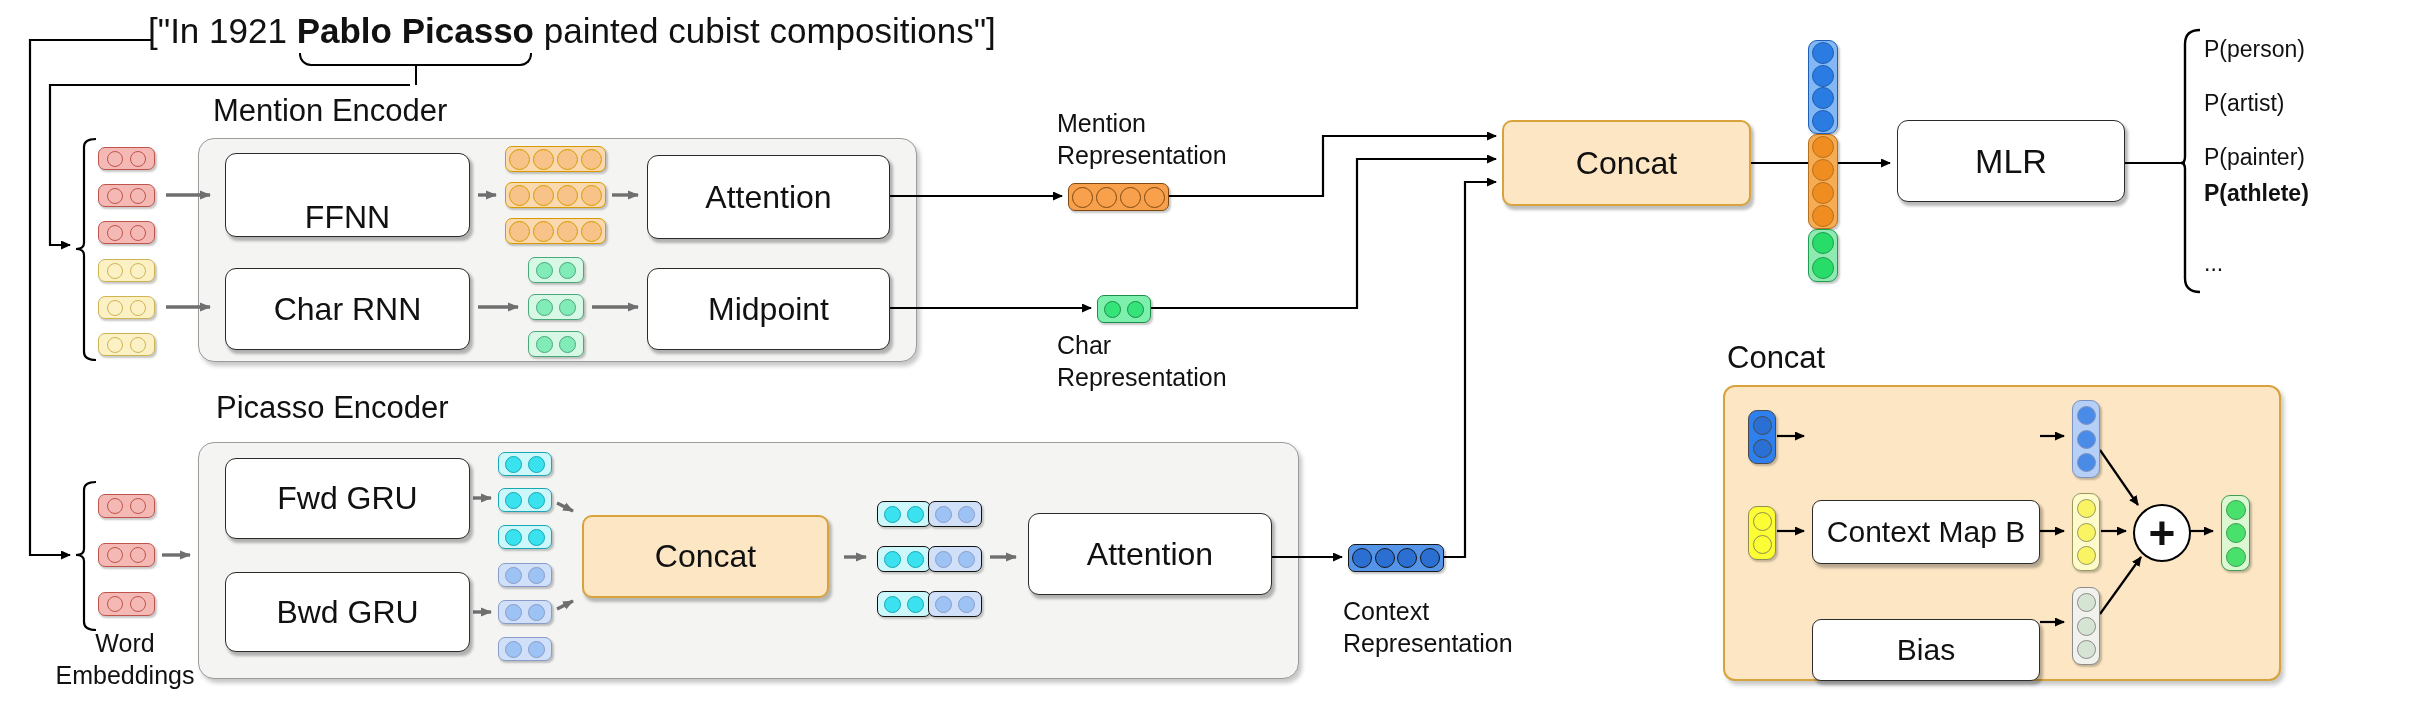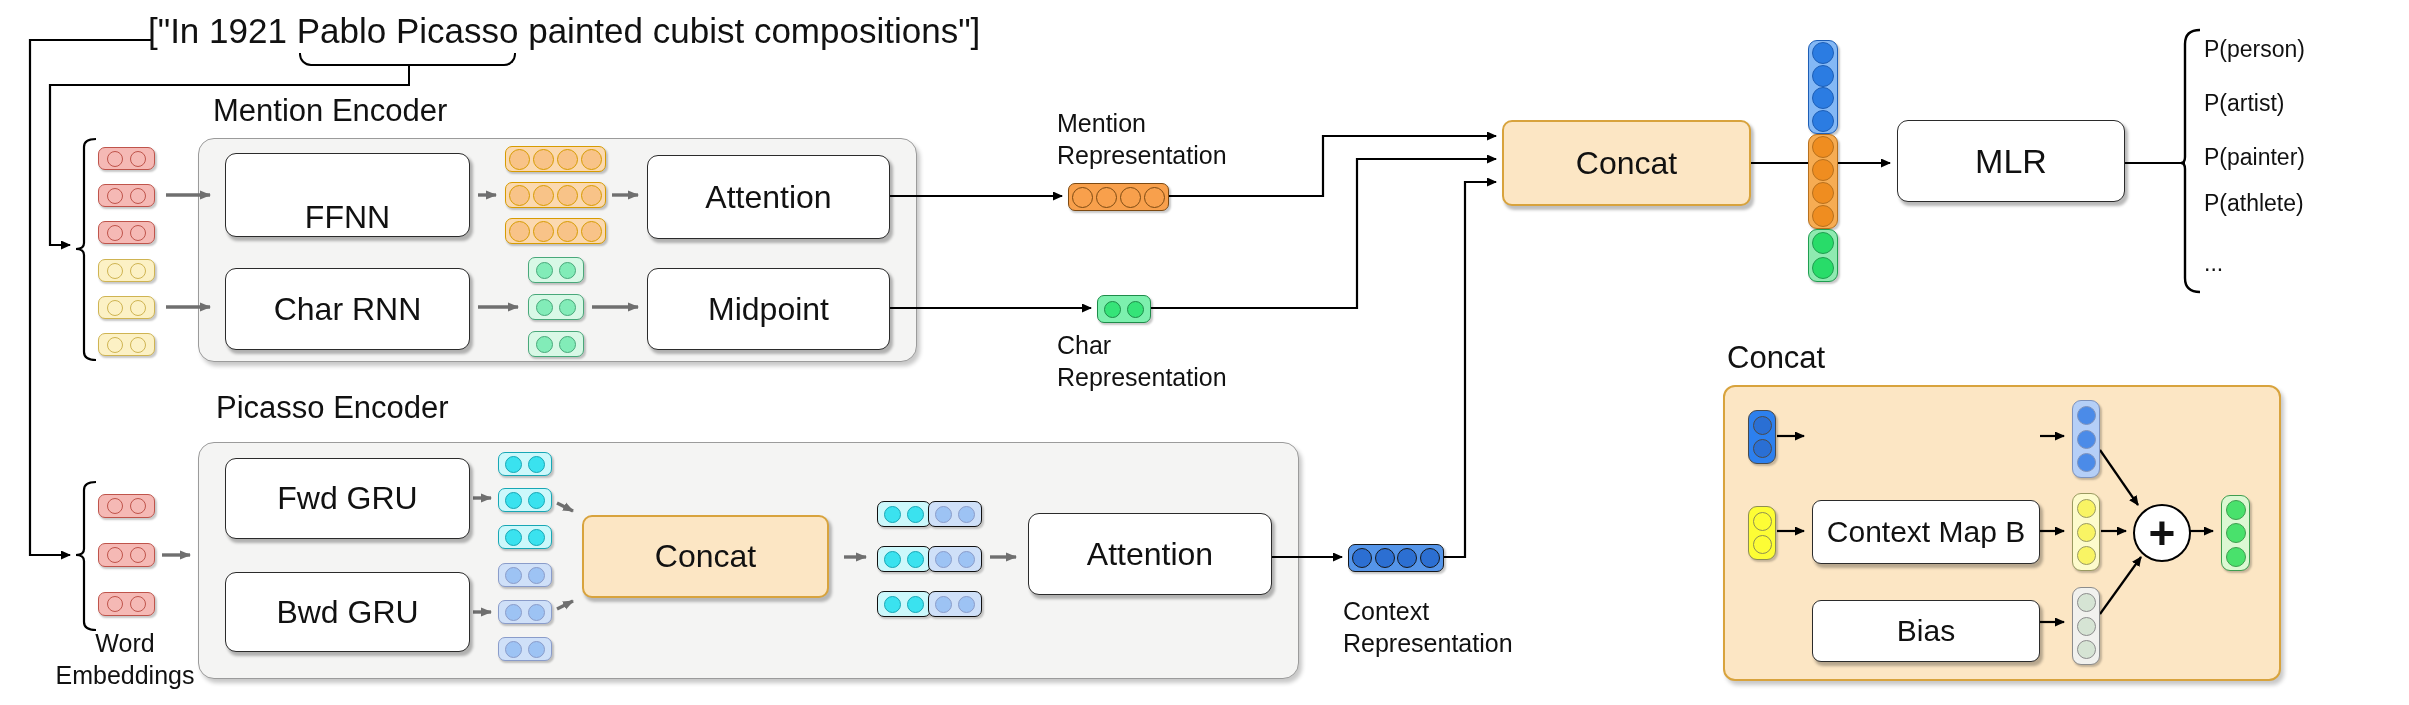--- a/index.html
+++ b/index.html
@@ -47,21 +47,21 @@
   .p-sorange{background:var(--stackOrangeFill);border-color:var(--stackOrangeBorder);} .p-sorange .circ{background:var(--stackOrangeCircle);border-color:var(--stackOrangeBorder);}
   .p-sgreen{background:var(--stackGreenFill);border-color:var(--stackGreenBorder);} .p-sgreen .circ{background:var(--stackGreenCircle);border-color:var(--stackGreenBorder);}
   .p-dblue{background:var(--dBlueFill);border-color:var(--dBlueBorder);} .p-dblue .circ{background:var(--dBlueCircle);border-color:var(--dBlueBorder);}
   .p-dyel{background:var(--dYellowFill);border-color:var(--dYellowBorder);} .p-dyel .circ{background:var(--dYellowFill);border-color:var(--dYellowBorder);}
   .p-dlblue{background:var(--dLightBlueFill);border-color:var(--dLightBlueBorder);} .p-dlblue .circ{background:var(--dLightBlueCircle);border-color:var(--dLightBlueBorder);}
   .p-dlyel{background:var(--dLightYellowFill);border-color:var(--dLightYellowBorder);} .p-dlyel .circ{background:var(--dLightYellowCircle);border-color:var(--dLightYellowBorder);}
   .p-dgray{background:var(--dGrayFill);border-color:var(--dGrayBorder);} .p-dgray .circ{background:var(--dGrayCircle);border-color:var(--dGrayBorder);}
   .p-dgreen{background:var(--dGreenFill);border-color:var(--dGreenBorder);} .p-dgreen .circ{background:var(--dGreenCircle);border-color:var(--dGreenBorder);}
   
   #sentence{position:absolute;left:148px;top:10px;font-size:35px;line-height:42px;white-space:nowrap;z-index:2;}
-  #sentence .bold-wrap{display:inline-block;position:relative;font-weight:normal;}
+  #sentence .bold-wrap{display:inline-block;position:relative;font-weight:bold;}
   .brace{position:absolute;left:2px;right:2px;top:calc(100% + 1px);height:11px;
          border:2px solid #000;border-top:none;border-radius:0 0 12px 12px;}
   .brace-stem{position:absolute;left:50%;top:100%;width:2px;height:21px;background:#000;}
   .plus-circle{position:absolute;left:2133px;top:504px;width:54px;height:54px;border-radius:50%;
          background:#fff;border:2px solid #000;display:flex;align-items:center;justify-content:center;
          font-size:46px;font-weight:bold;z-index:2;line-height:0;}
 </style>
 </head>
 <body>
 
@@ -329,21 +329,21 @@
       <span class="circ c20"></span>
       <span class="circ c20"></span>
     </div>
   <div class="obox" style="left:1897px;top:120px;width:226px;height:80px;font-size:34px;">
       <span>MLR</span>
     </div>
 
   <div class="plabel" style="left:2204px;top:36px;">P(person)</div>
   <div class="plabel" style="left:2204px;top:90px;">P(artist)</div>
   <div class="plabel" style="left:2204px;top:144px;">P(painter)</div>
-  <div class="plabel" style="left:2204px;top:190px;">P(athlete)</div>
+  <div class="plabel" style="left:2204px;top:180px;font-weight:bold;">P(athlete)</div>
   <div class="plabel" style="left:2204px;top:250px;">...</div>
 
   <div class="vpill p-dblue" style="left:1748px;top:410px;width:26px;height:52px;">
       <span class="circ c17"></span>
       <span class="circ c17"></span>
     </div>
   <div class="vpill p-dlblue" style="left:2072px;top:400px;width:26px;height:76px;">
       <span class="circ c17"></span>
       <span class="circ c17"></span>
       <span class="circ c17"></span>
@@ -355,21 +355,21 @@
     </div>
   <div class="obox" style="left:1812px;top:500px;width:226px;height:62px;font-size:30px;border-radius:9px;">
       <span>Context Map B</span>
     </div>
   <div class="vpill p-dlyel" style="left:2072px;top:493px;width:26px;height:76px;">
       <span class="circ c17"></span>
       <span class="circ c17"></span>
       <span class="circ c17"></span>
     </div>
 
-  <div class="obox" style="left:1812px;top:600px;width:226px;height:60px;font-size:30px;border-radius:9px;">
+  <div class="obox" style="left:1812px;top:619px;width:226px;height:60px;font-size:30px;border-radius:9px;">
       <span>Bias</span>
     </div>
   <div class="vpill p-dgray" style="left:2072px;top:587px;width:26px;height:76px;">
       <span class="circ c17"></span>
       <span class="circ c17"></span>
       <span class="circ c17"></span>
     </div>
 
   <div class="plus-circle">
       <span>+</span>

